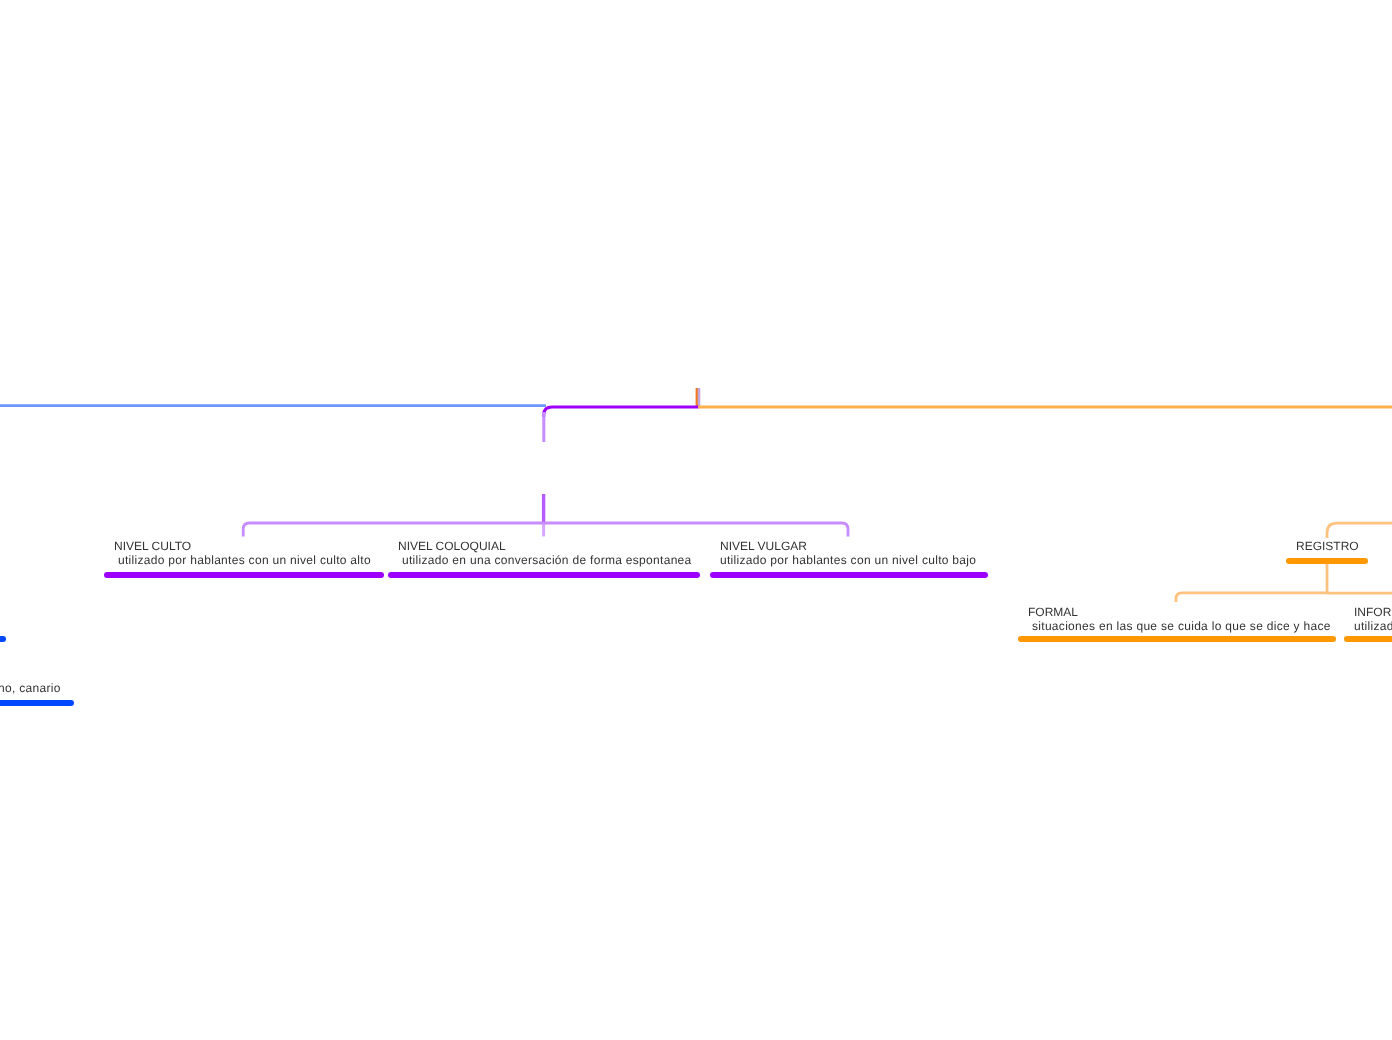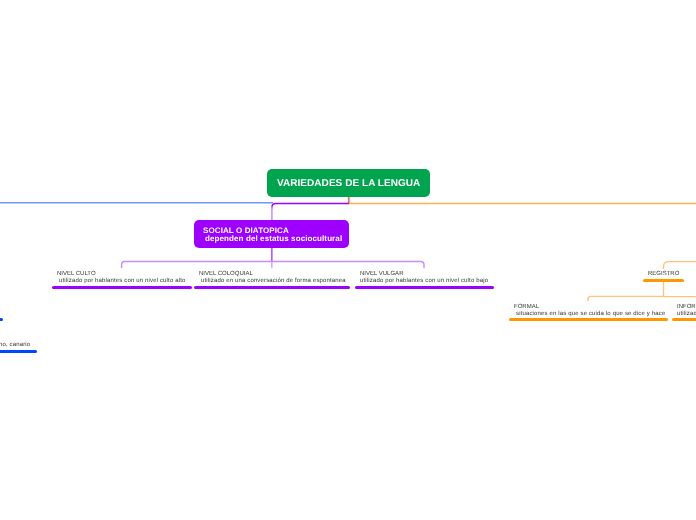--- a/index.html
+++ b/index.html
@@ -35,28 +35,21 @@
 
     <path d="M271.8 247 L271.8 262.4" stroke="#b55cff" stroke-width="1.7" fill="none"></path>
     <path d="M271.8 261 L271.8 268.2" stroke="#d9a6ff" stroke-width="1.5" fill="none"></path>
     <path d="M121.6 268.2 L121.6 264.6 Q121.6 261.5 124.7 261.5 L420.9 261.5 Q424 261.5 424 264.6 L424 268.2" stroke="#c78cff" stroke-width="1.4" fill="none"></path>
 
     <path d="M696 261.6 L668.5 261.6 Q663.5 261.6 663.5 266.6 L663.5 269" stroke="#ffc27f" stroke-width="1.4" fill="none"></path>
     <path d="M663.5 282 L663.5 296.6" stroke="#ffc27f" stroke-width="1.4" fill="none"></path>
     <path d="M663.5 296.6 L696 296.6 M663.5 296.4 L591 296.4 Q588 296.4 588 299.4 L588 301" stroke="#ffc27f" stroke-width="1.4" fill="none"></path>
   </svg>
 
-  <div class="pill" id="root-node" style="left:267px;top:169px;width:163px;height:27.5px;background:#00a44f;">
-    <div class="pill-l1" style="left:10px;top:10px;font-size:10px;letter-spacing:0.05px;line-height:10px;">VARIEDADES DE LA LENGUA</div>
-  </div>
 
-  <div class="pill" id="social-node" style="left:194px;top:220px;width:155px;height:27.5px;background:#9d00ff;">
-    <div class="pill-l1" style="left:9px;top:7px;font-size:8px;letter-spacing:0.1px;line-height:8px;">SOCIAL O DIATOPICA</div>
-    <div class="pill-l2" style="left:11px;top:15px;font-size:8px;letter-spacing:0.1px;line-height:8px;">dependen del estatus sociocultural</div>
-  </div>
 
   <div class="leaf" style="left:52px;top:271px;">
     <div class="t1" style="left:5px;top:0px;">NIVEL CULTO</div>
     <div class="t2" style="left:7px;top:7px;">utilizado por hablantes con un nivel culto alto</div>
     <div class="bar" style="left:0px;top:15px;width:140px;background:#9d00ff;"></div>
   </div>
 
   <div class="leaf" style="left:194px;top:271px;">
     <div class="t1" style="left:5px;top:0px;">NIVEL COLOQUIAL</div>
     <div class="t2" style="left:7px;top:7px;">utilizado en una conversación de forma espontanea</div>

